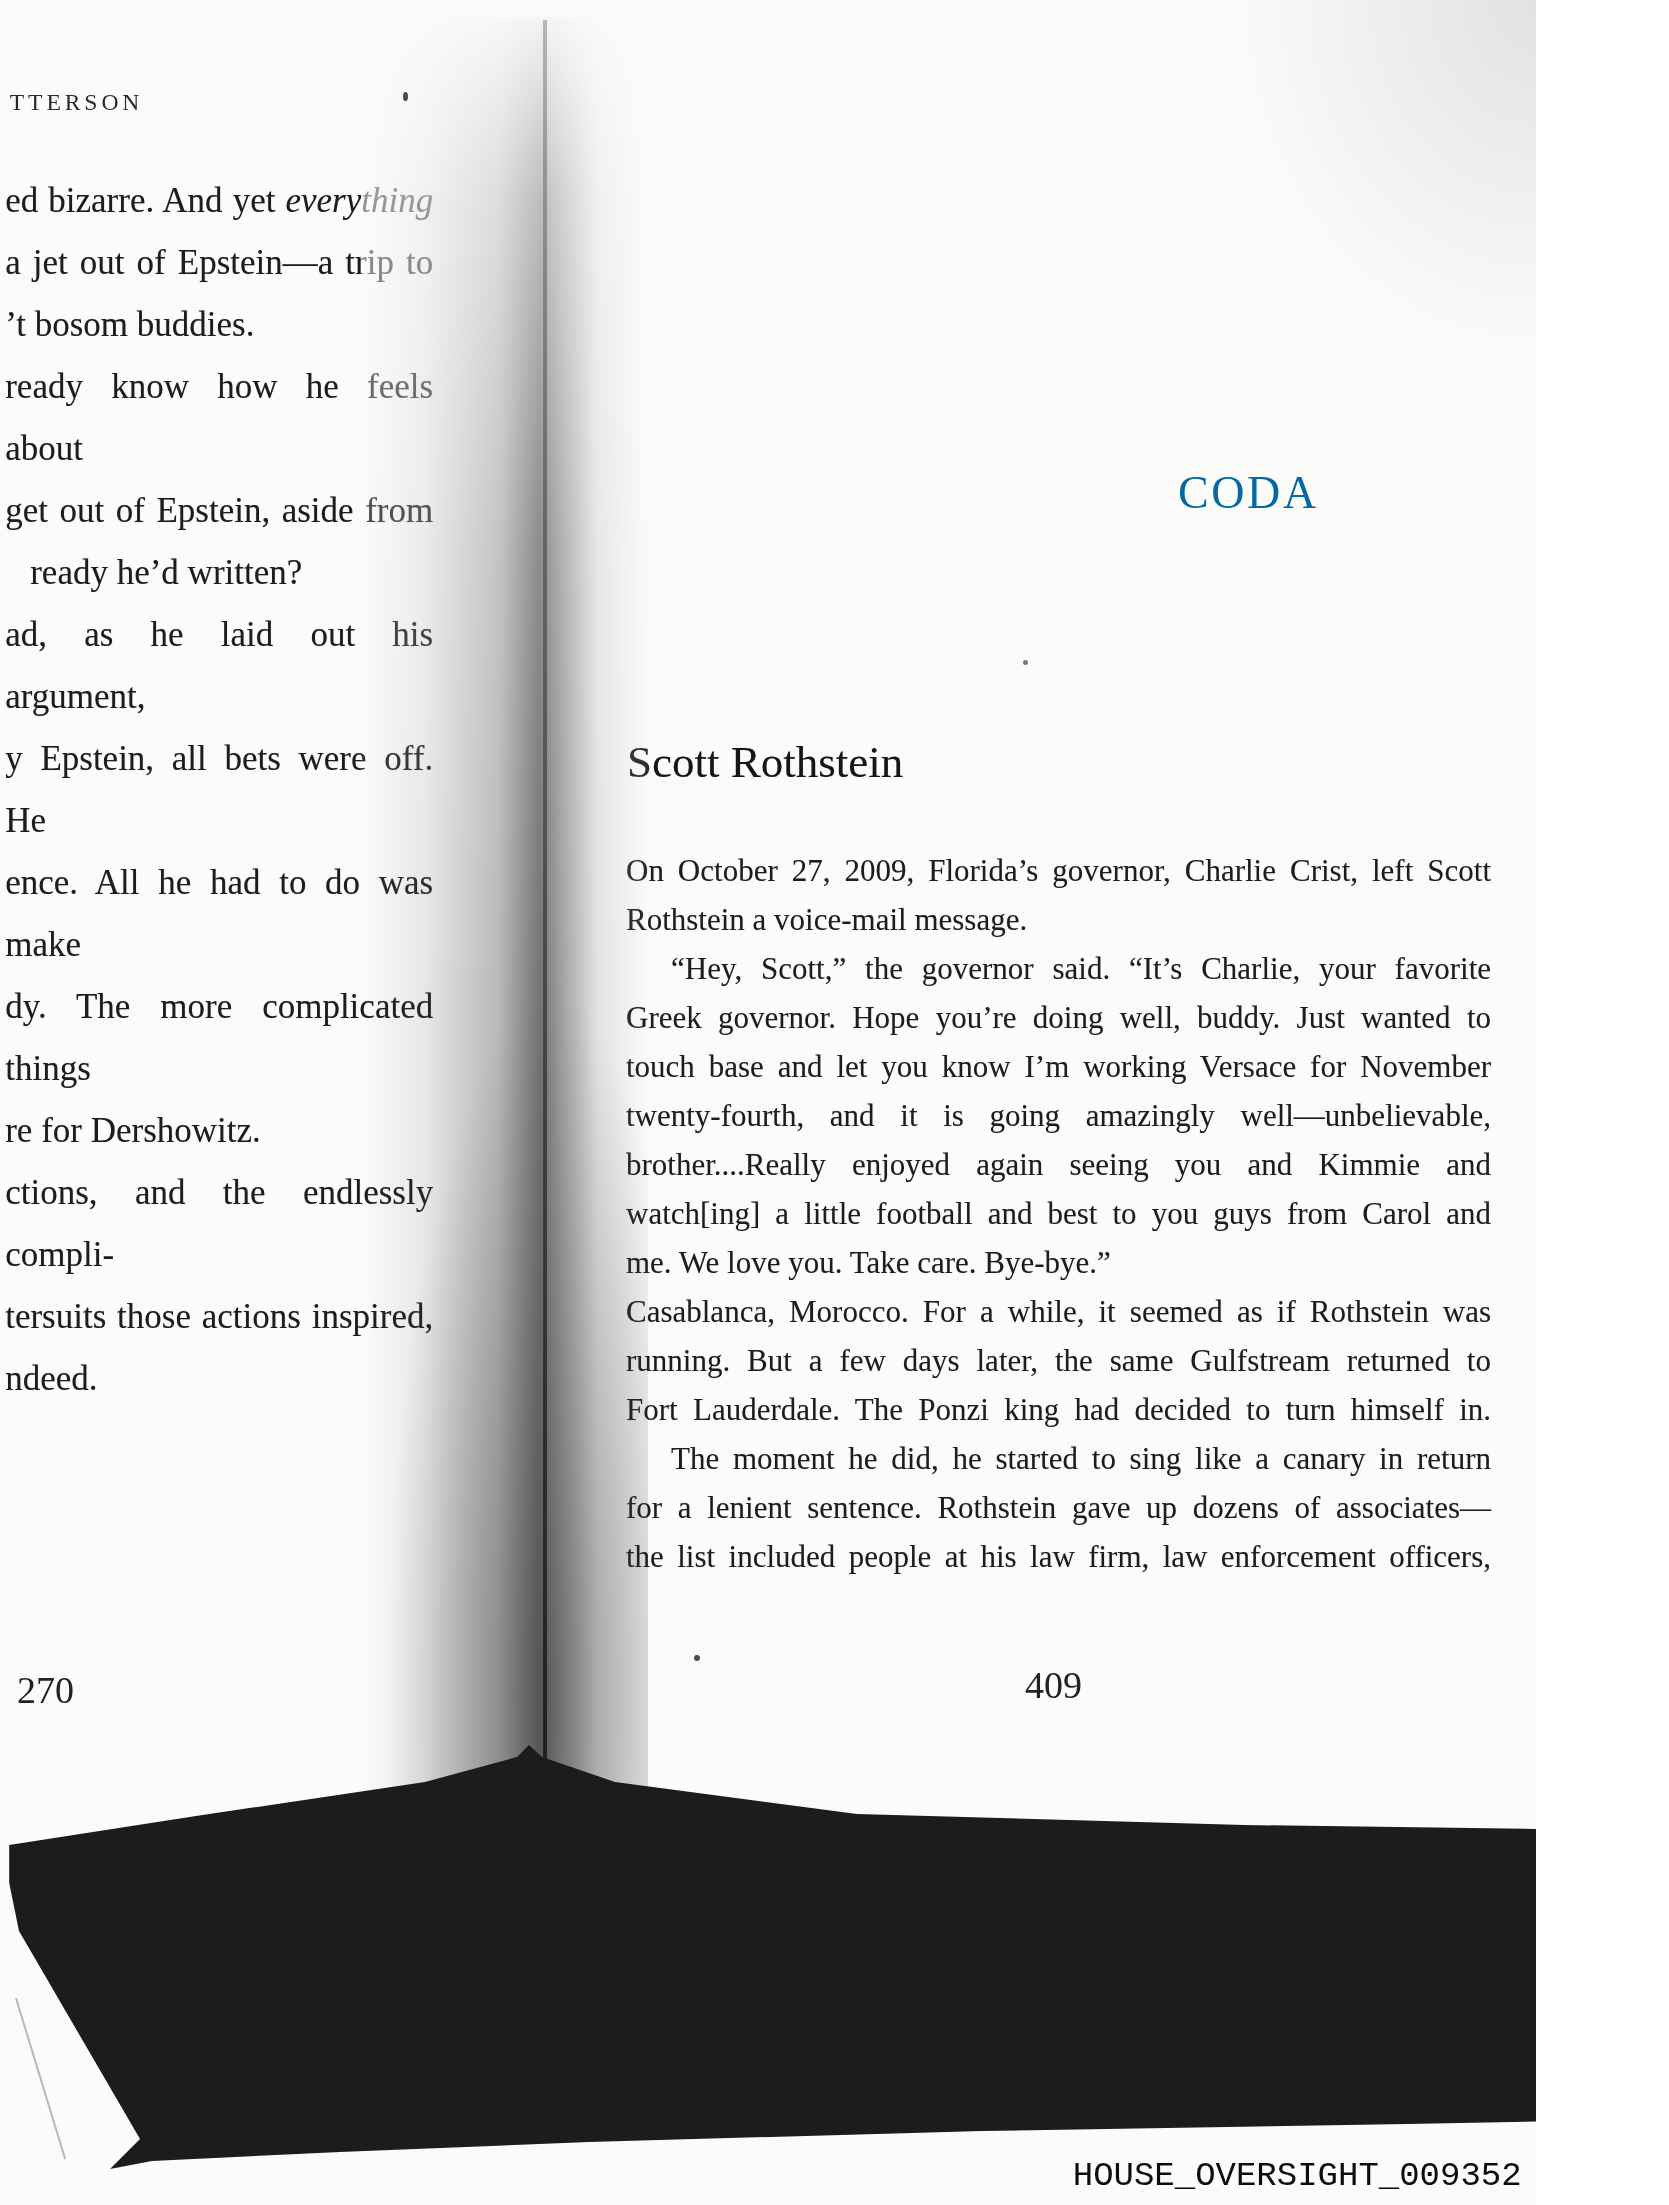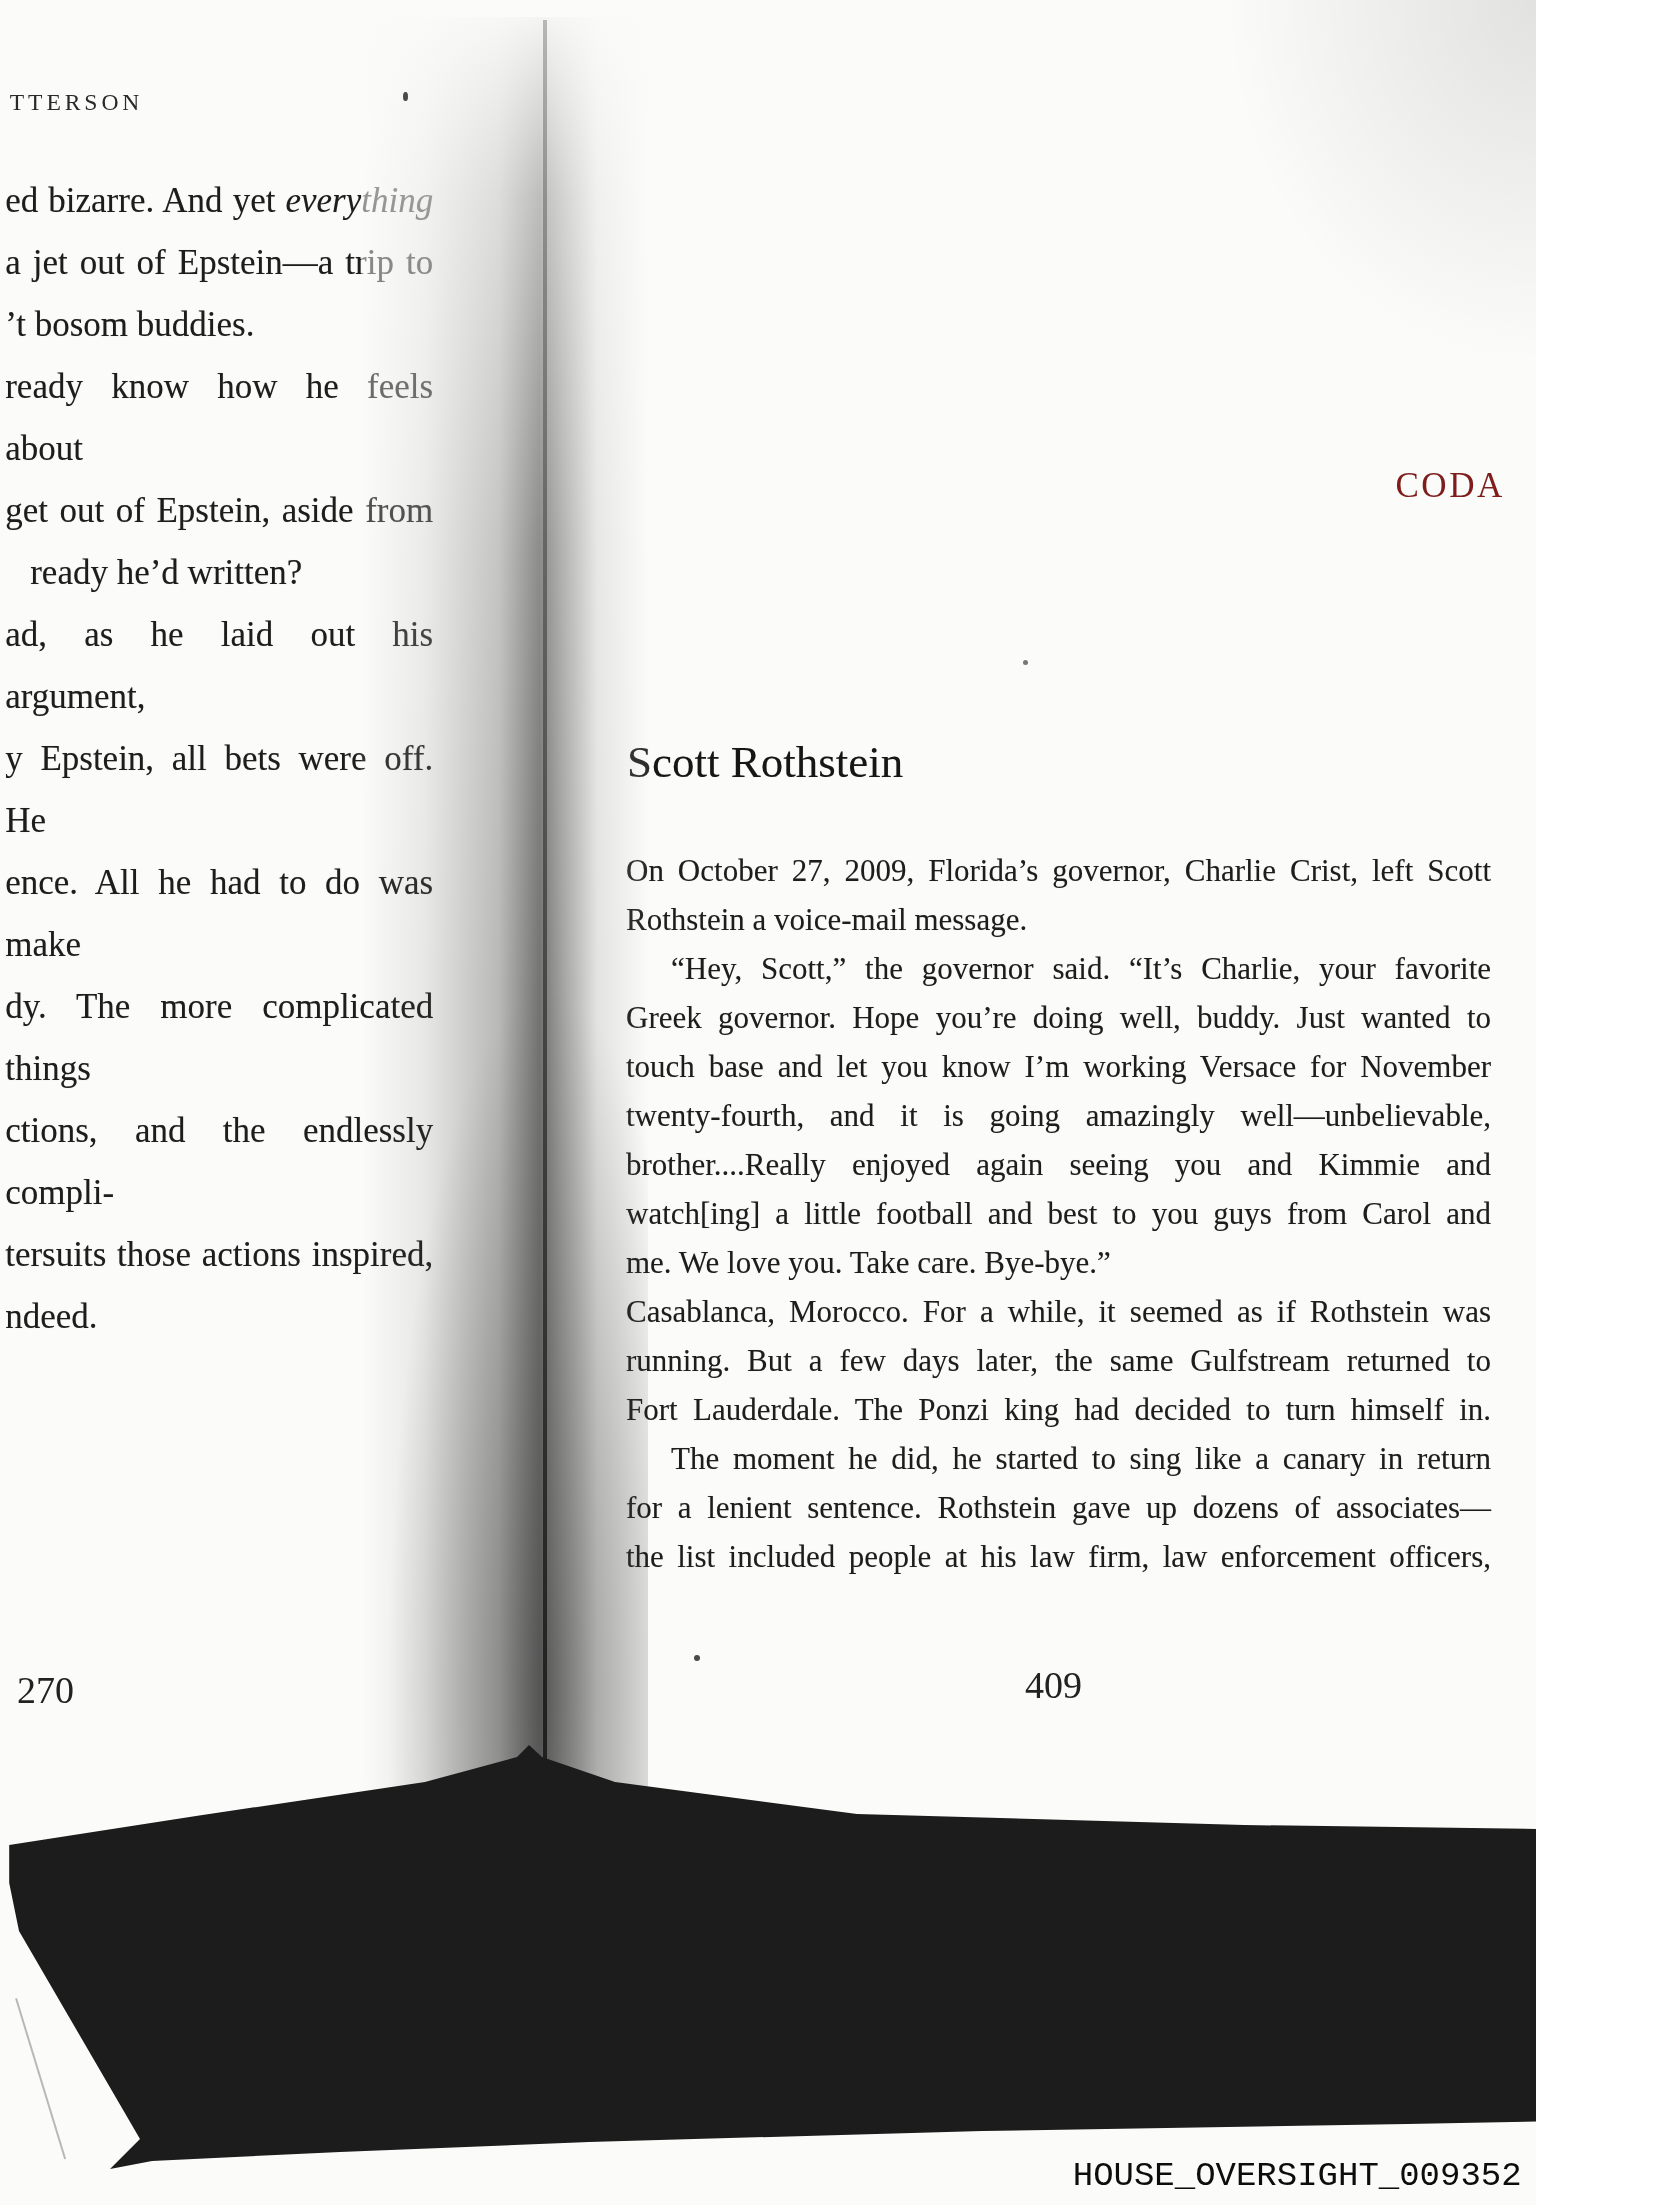--- a/index.html
+++ b/index.html
@@ -18,21 +18,21 @@
   }
   .lpage-text {
     position:absolute; left:5.2px; top:170px; width:428px;
     font-size:35px; line-height:62px;
     text-shadow:0 0 0.7px rgba(30,30,30,0.35);
   }
   .lline { white-space:nowrap; }
   .lline.just { white-space:normal; text-align:justify; text-align-last:justify; }
   .coda {
     position:absolute; left:1178px; top:466px; width:327px;
-    text-align:right; font-size:35px; letter-spacing:2.6px; color:#7f1d1d;
+    font-size:46px; letter-spacing:2.6px; color:#0369a1;
   }
   .heading {
     position:absolute; left:627px; top:736px;
     font-size:45px; color:#161616;
     text-shadow:0 0 0.7px rgba(30,30,30,0.3);
   }
   .rpage-text {
     position:absolute; left:626px; top:846px; width:865px;
     font-size:31px; line-height:49px;
     text-shadow:0 0 0.7px rgba(30,30,30,0.3);
@@ -98,20 +98,21 @@
       <div class="lline just"><span>ed bizarre. And yet </span><span style="font-style: italic;">everything</span></div>
       <div class="lline just"><span>a jet out of Epstein—a trip to</span></div>
       <div class="lline"><span>’t bosom buddies.</span></div>
       <div class="lline just"><span>ready know how he feels about</span></div>
       <div class="lline just"><span>get out of Epstein, aside from</span></div>
       <div class="lline" style="margin-left: 25px;"><span>ready he’d written?</span></div>
       <div class="lline just"><span>ad, as he laid out his argument,</span></div>
       <div class="lline just"><span>y Epstein, all bets were off. He</span></div>
       <div class="lline just"><span>ence. All he had to do was make</span></div>
       <div class="lline just"><span>dy. The more complicated things</span></div>
+      <div class="lline"><span>re for Dershowitz.</span></div>
       <div class="lline just"><span>ctions, and the endlessly compli-</span></div>
       <div class="lline just"><span>tersuits those actions inspired,</span></div>
       <div class="lline"><span>ndeed.</span></div>
     </div>
 
   <div class="coda">CODA</div>
 
   <div class="heading">Scott Rothstein</div>
 
   <div class="rpage-text" id="right-paras">

